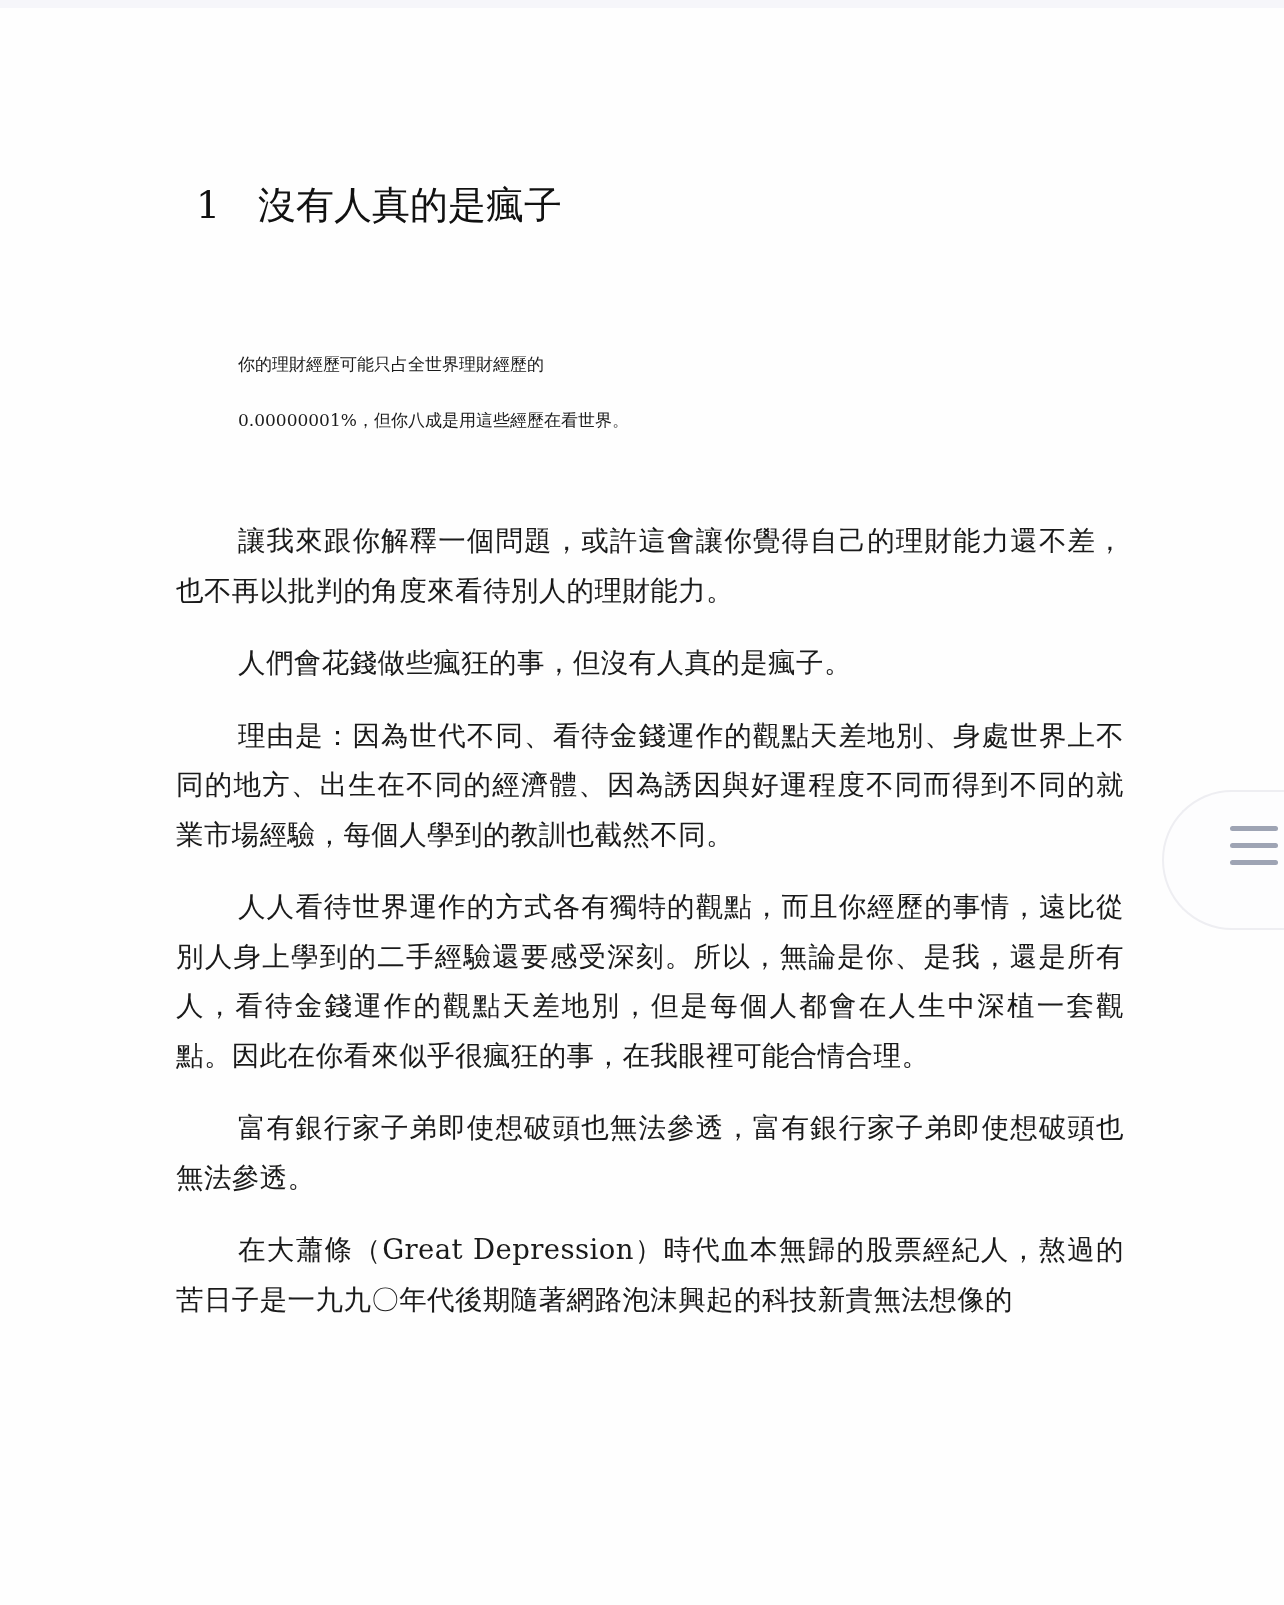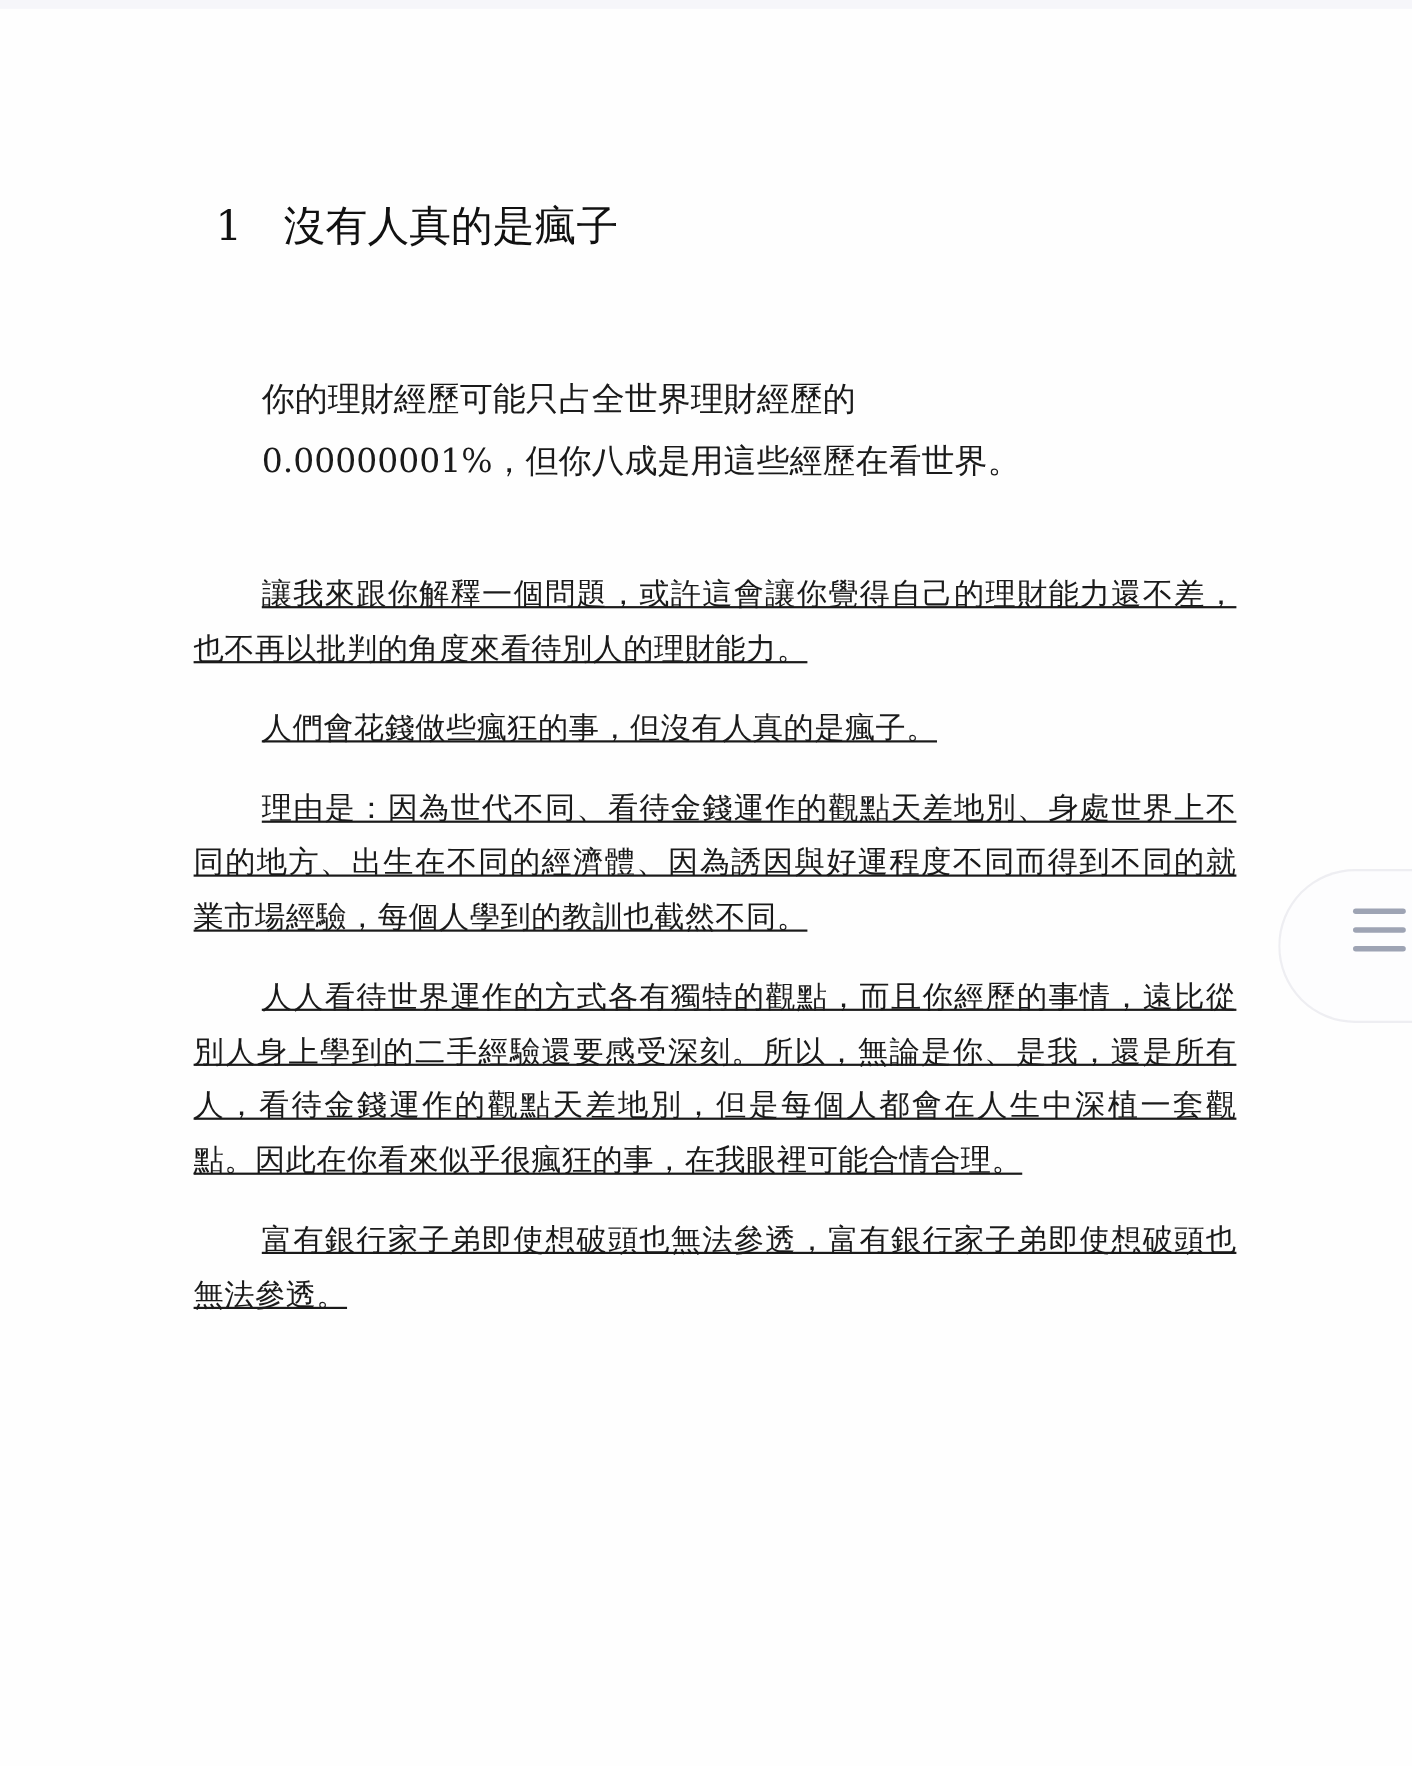--- a/index.html
+++ b/index.html
@@ -16,26 +16,26 @@
   .page {
     position: absolute; left: 16px; top: 0; width: 1284px; height: 1140px;
   }
   .chapter-title {
     position: absolute; left: 180px; top: 180px;
     font-size: 38px; line-height: 50px; color: #111; white-space: nowrap;
   }
   .chapter-title .num { display: inline-block; width: 62px; }
   .epigraph {
     position: absolute; left: 222px; top: 336px; width: 900px;
-    font-size: 30px; line-height: 56px; color: #1a1a1a;
+    font-size: 17px; line-height: 56px; color: #1a1a1a;
   }
   .epigraph p { margin: 0; white-space: nowrap; }
   .body-text {
     position: absolute; left: 160px; top: 516px; width: 948px;
-    font-size: 27.5px; line-height: 49.5px; color: #1a1a1a; text-decoration: underline;
+    font-size: 27.5px; line-height: 49.5px; color: #1a1a1a;
   }
   .body-text p {
     margin: 0 0 23px 0; text-indent: 62px; text-align: justify;
     letter-spacing: 0.4px;
   }
   .toc-button {
     position: absolute; left: 1146px; top: 790px; width: 150px; height: 140px;
     border-radius: 70px 0 0 70px;
     background: #fdfdfe;
     border: 2px solid #eeeef2; border-right: none;
@@ -61,20 +61,21 @@
     <p>你的理財經歷可能只占全世界理財經歷的</p>
     <p>0.00000001%，但你八成是用這些經歷在看世界。</p>
   </div>
 
   <div class="body-text">
     <p>讓我來跟你解釋一個問題，或許這會讓你覺得自己的理財能力還不差，也不再以批判的角度來看待別人的理財能力。</p>
     <p>人們會花錢做些瘋狂的事，但沒有人真的是瘋子。</p>
     <p>理由是：因為世代不同、看待金錢運作的觀點天差地別、身處世界上不同的地方、出生在不同的經濟體、因為誘因與好運程度不同而得到不同的就業市場經驗，每個人學到的教訓也截然不同。</p>
     <p>人人看待世界運作的方式各有獨特的觀點，而且你經歷的事情，遠比從別人身上學到的二手經驗還要感受深刻。所以，無論是你、是我，還是所有人，看待金錢運作的觀點天差地別，但是每個人都會在人生中深植一套觀點。因此在你看來似乎很瘋狂的事，在我眼裡可能合情合理。</p>
     <p>富有銀行家子弟即使想破頭也無法參透，富有銀行家子弟即使想破頭也無法參透。</p>
+    <p>在大蕭條（Great Depression）時代血本無歸的股票經紀人，熬過的苦日子是一九九〇年代後期隨著網路泡沫興起的科技新貴無法想像的</p>
   </div>
 
   <div class="toc-button">
     <span>
       <span class="bar" style="top:34px;"></span>
       <span class="bar" style="top:51px;"></span>
       <span class="bar" style="top:68px;"></span>
     </span>
   </div>
 

